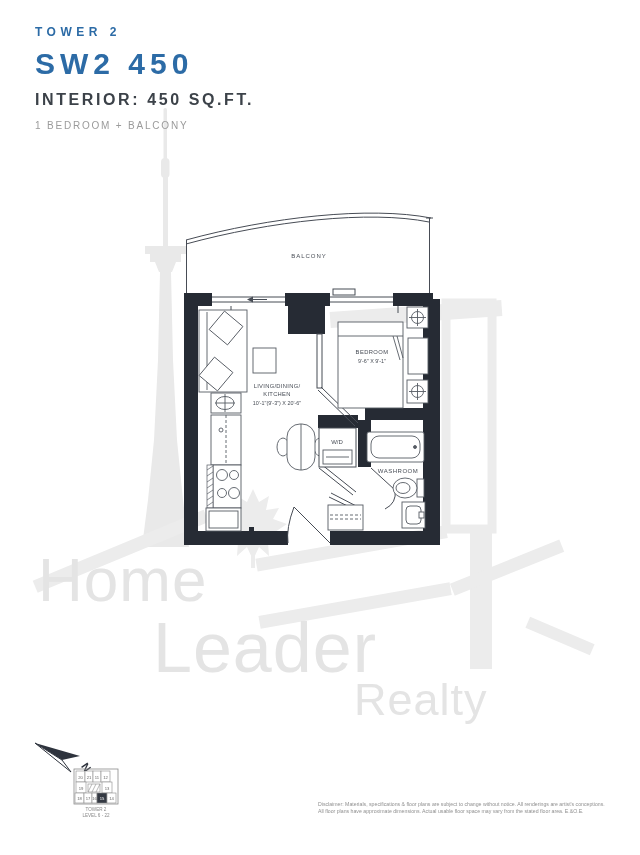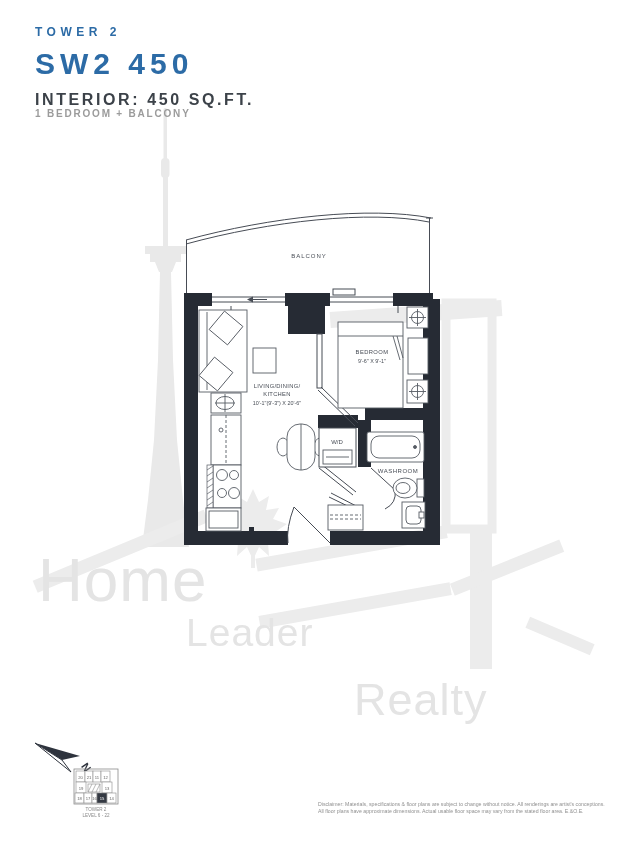--- a/index.html
+++ b/index.html
@@ -6,25 +6,25 @@
   body{
     width:640px;height:855px;position:relative;background:#ffffff;
     font-family:"Liberation Sans",sans-serif;overflow:hidden;
   }
   svg{position:absolute;left:0;top:0}
   
   .hdr{position:absolute;left:35px;top:25px;z-index:3}
   .hdr-tower{color:#2c6ba6;font-size:12px;font-weight:bold;letter-spacing:4.5px;}
   .hdr-unit{color:#2c6ba6;font-size:30px;font-weight:bold;letter-spacing:5px;margin-top:8px;}
   .hdr-area{color:#3c4249;font-size:16px;font-weight:bold;letter-spacing:2.6px;line-height:15px;margin-top:11px;}
-  .hdr-cfg{color:#9b9b9b;font-size:10px;font-weight:bold;letter-spacing:1.8px;margin-top:1px;}
+  .hdr-cfg{color:#9b9b9b;font-size:10px;font-weight:normal;letter-spacing:1.8px;margin-top:13px;}
   
   .wm-word{position:absolute;color:#e4e4e4;font-weight:400;z-index:1;letter-spacing:1px;line-height:1}
   .wm-home{left:38px;top:549px;font-size:62px}
-  .wm-leader{left:186px;top:613px;font-size:39px}
+  .wm-leader{left:153px;top:613px;font-size:70px}
   .wm-realty{left:354px;top:677px;font-size:45px}
   .z0{z-index:0}.z2{z-index:2}
 </style>
 </head>
 <body>
 
 <div class="hdr">
   <div class="hdr-tower">TOWER 2</div>
   <div class="hdr-unit">SW2 450</div>
   <div class="hdr-area">

